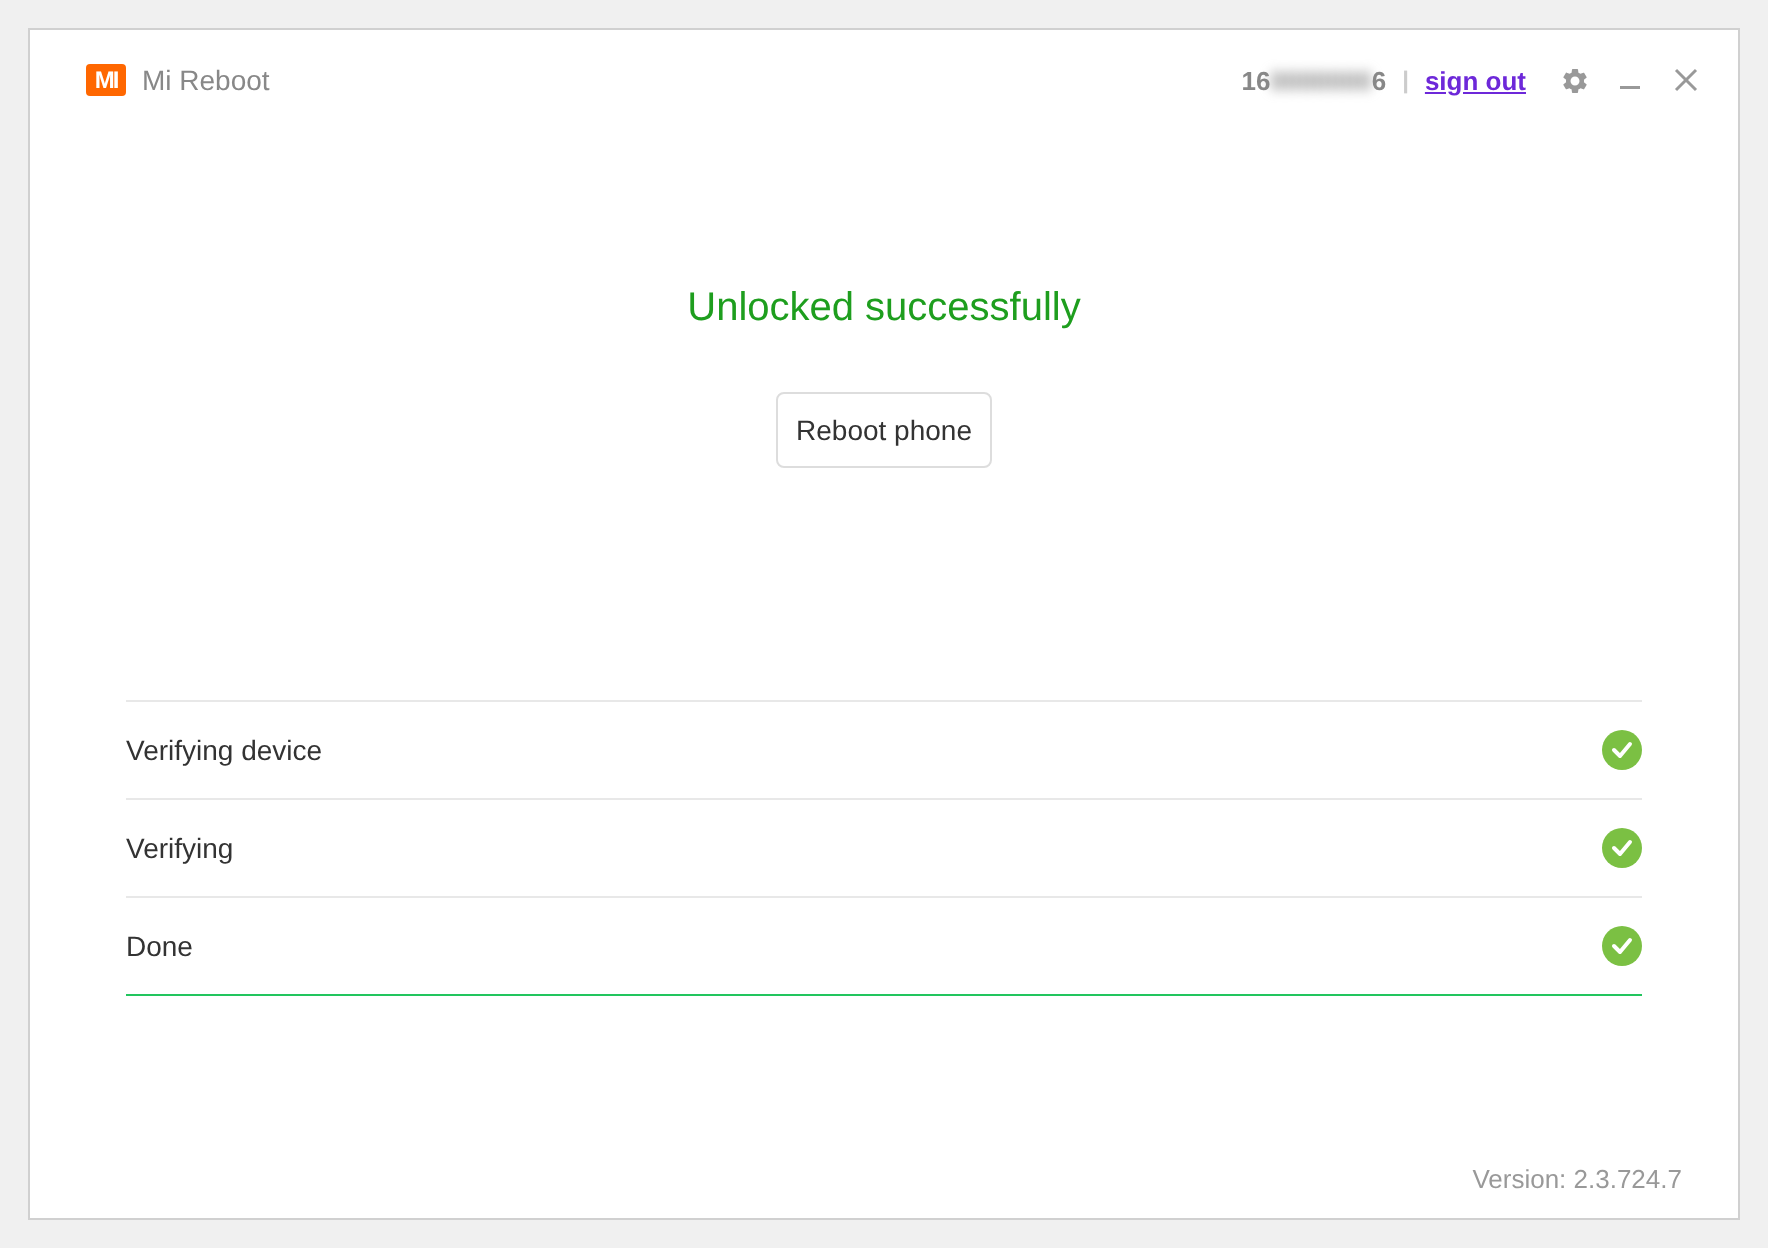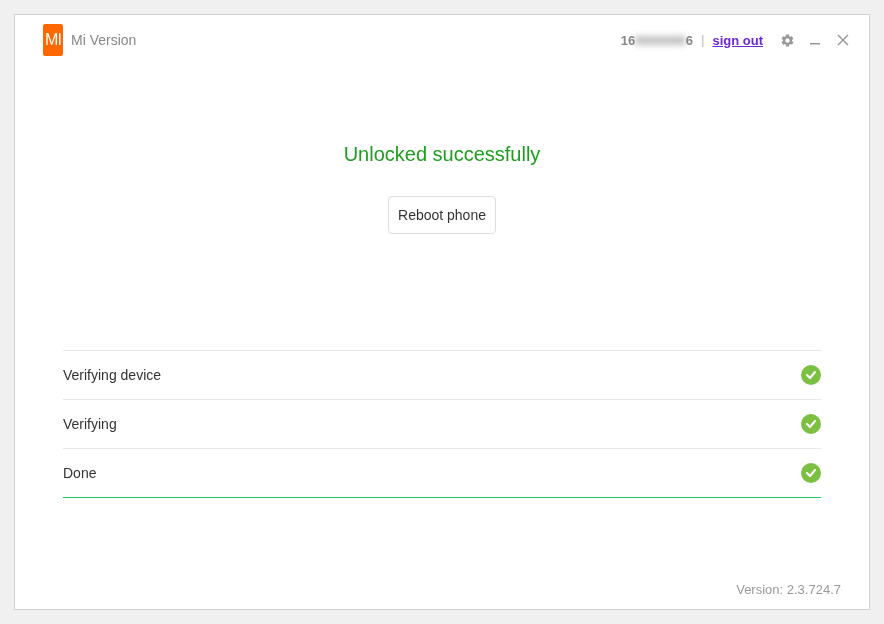--- a/index.html
+++ b/index.html
@@ -26,25 +26,25 @@
       flex-direction: column;
     }
     .titlebar {
       height: 50px;
       display: flex;
       align-items: center;
       padding: 0 16px 0 28px;
     }
     .logo {
       width: 20px;
-      height: 32px;
+      height: 16px;
       background: #ff6700;
       color: #fff;
-      font-size: 16px;
-      font-weight: normal;
+      font-size: 12px;
+      font-weight: bold;
       display: flex;
       align-items: center;
       justify-content: center;
       border-radius: 2px;
       margin-right: 8px;
       letter-spacing: -1px;
     }
     .app-title {
       color: #888;
       font-size: 14px;
@@ -147,21 +147,21 @@
       color: #999;
       font-size: 13px;
     }
   </style>
 </head>
 <body>
 
 <div class="window">
   <div class="titlebar">
     <div class="logo">MI</div>
-    <div class="app-title">Mi Version</div>
+    <div class="app-title">Mi Reboot</div>
     <div class="titlebar-right">
       <span class="user-id">
         <span>16</span><span class="user-id-blur">0000000</span><span>6</span>
       </span>
       <span class="divider">|</span>
       <a class="sign-out">sign out</a>
       <div class="icon-btn" style="margin-left:6px;">
         <svg width="15" height="15" viewBox="0 0 24 24" fill="#999">
           <path d="M19.14,12.94c0.04-0.3,0.06-0.61,0.06-0.94c0-0.32-0.02-0.64-0.07-0.94l2.03-1.58c0.18-0.14,0.23-0.41,0.12-0.61 l-1.92-3.32c-0.12-0.22-0.37-0.29-0.59-0.22l-2.39,0.96c-0.5-0.38-1.03-0.7-1.62-0.94L14.4,2.81c-0.04-0.24-0.24-0.41-0.48-0.41 h-3.84c-0.24,0-0.43,0.17-0.47,0.41L9.25,5.35C8.66,5.59,8.12,5.92,7.63,6.29L5.24,5.33c-0.22-0.08-0.47,0-0.59,0.22L2.74,8.87 C2.62,9.08,2.66,9.34,2.86,9.48l2.03,1.58C4.84,11.36,4.8,11.69,4.8,12s0.02,0.64,0.07,0.94l-2.03,1.58 c-0.18,0.14-0.23,0.41-0.12,0.61l1.92,3.32c0.12,0.22,0.37,0.29,0.59,0.22l2.39-0.96c0.5,0.38,1.03,0.7,1.62,0.94l0.36,2.54 c0.05,0.24,0.24,0.41,0.48,0.41h3.84c0.24,0,0.44-0.17,0.47-0.41l0.36-2.54c0.59-0.24,1.13-0.56,1.62-0.94l2.39,0.96 c0.22,0.08,0.47,0,0.59-0.22l1.92-3.32c0.12-0.22,0.07-0.47-0.12-0.61L19.14,12.94z M12,15.6c-1.98,0-3.6-1.62-3.6-3.6 s1.62-3.6,3.6-3.6s3.6,1.62,3.6,3.6S13.98,15.6,12,15.6z"></path>
         </svg>

